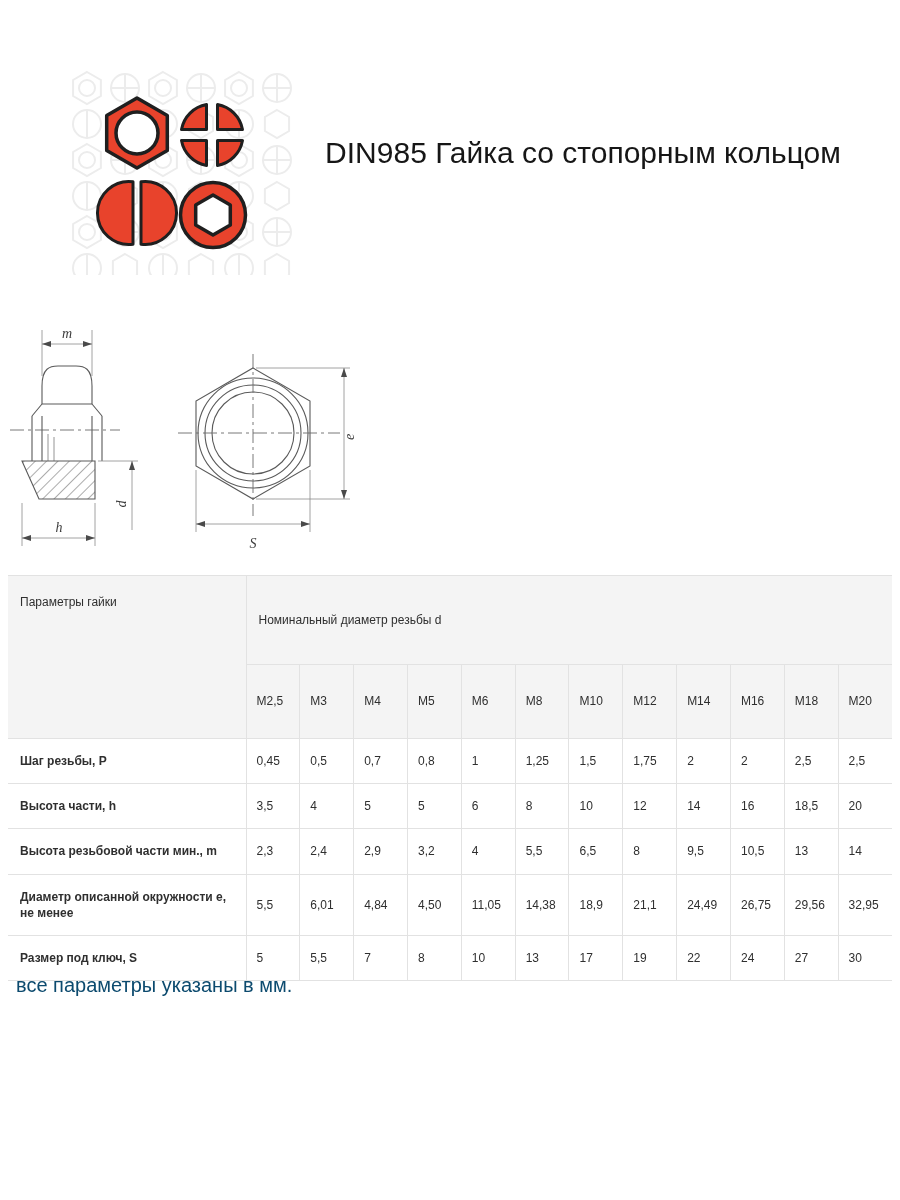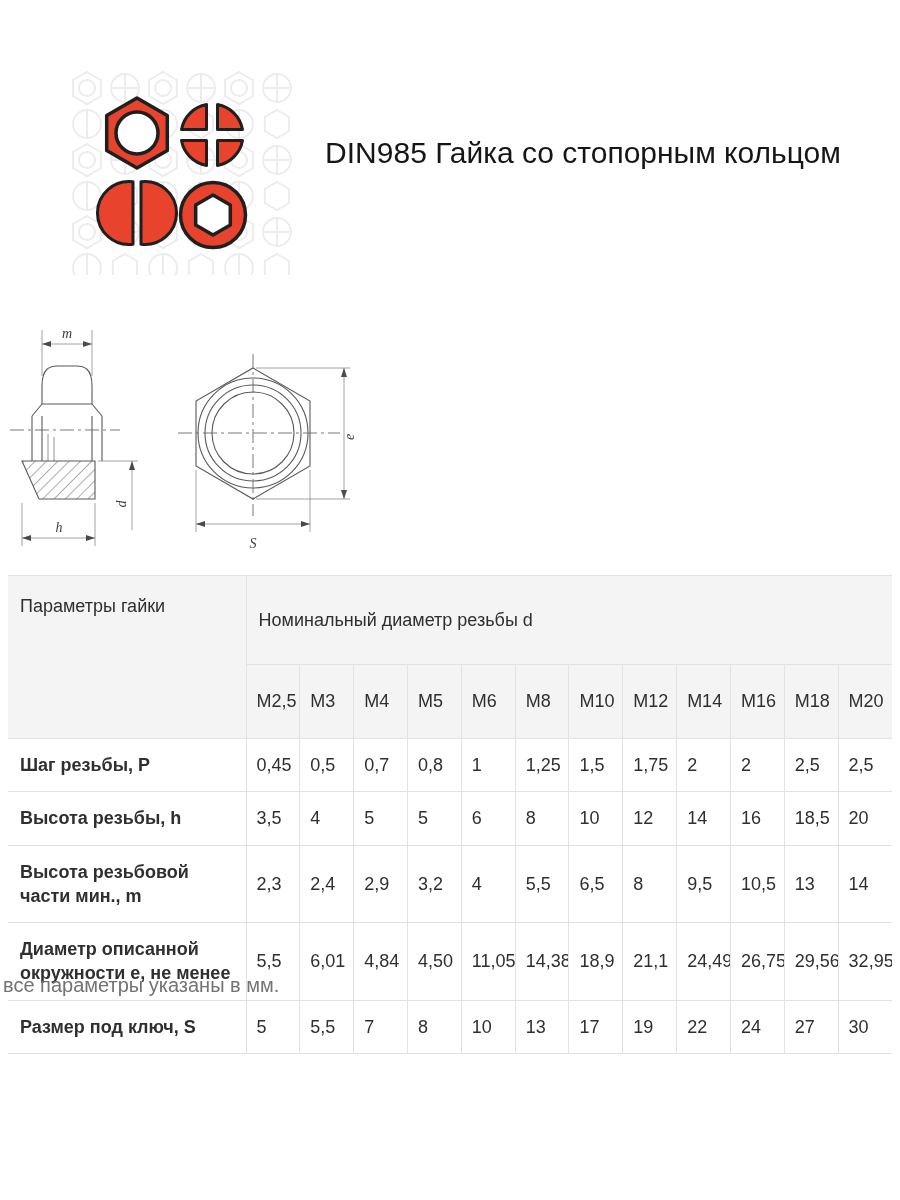--- a/index.html
+++ b/index.html
@@ -14,37 +14,37 @@
     position:absolute;left:283px;top:128px;width:600px;
     text-align:center;font-size:30px;line-height:50px;color:#161616;
   }
   
   .drawing{position:absolute;left:8px;top:318px;width:384px;height:248px;}
   .dim-label{font-family:"Liberation Serif",serif;font-style:italic;font-size:14px;fill:#3c3c3c;}
   
   .spec-table{
     position:absolute;left:8px;top:575px;width:884px;
     border-collapse:collapse;table-layout:fixed;
-    font-size:18px;color:#2f2f2f;
+    font-size:12px;color:#2f2f2f;
   }
   .spec-table th,.spec-table td{
     border:1px solid #e2e2e2;font-weight:400;text-align:left;
     vertical-align:middle;padding:14px 4px 14px 10px;line-height:1.35;
     overflow:hidden;
   }
   .spec-table thead th{background:#f4f4f4;}
   .spec-table .param-h{vertical-align:top;padding:18px 6px 6px 12px;}
   .spec-table .diam-h{height:60px;vertical-align:middle;padding-left:12px;margin-left:9px;}
   .spec-table thead tr.h2 th{height:45px;}
   .spec-table tbody th.row-label{background:#ffffff;padding-left:12px;padding-right:8px;font-weight:bold;}
   .spec-table tr > :first-child{border-left:0;}
   .spec-table tr > :last-child{border-right:0;}
   
   .footer-note{
-    position:absolute;left:3px;top:974px;font-size:20px;color:#737373;
+    position:absolute;left:16px;top:974px;font-size:20px;color:#0c4a6e;
   }
 </style>
 </head>
 <body>
 
 <div class="page">
 
   <div class="logo-wrap">
     <svg width="230" height="205" viewBox="0 0 230 205">
       <defs>
@@ -205,21 +205,21 @@
           <td>1</td>
           <td>1,25</td>
           <td>1,5</td>
           <td>1,75</td>
           <td>2</td>
           <td>2</td>
           <td>2,5</td>
           <td>2,5</td>
         </tr>
         <tr>
-          <th class="row-label">Высота резьбы, h</th>
+          <th class="row-label">Высота части, h</th>
           <td>3,5</td>
           <td>4</td>
           <td>5</td>
           <td>5</td>
           <td>6</td>
           <td>8</td>
           <td>10</td>
           <td>12</td>
           <td>14</td>
           <td>16</td>

